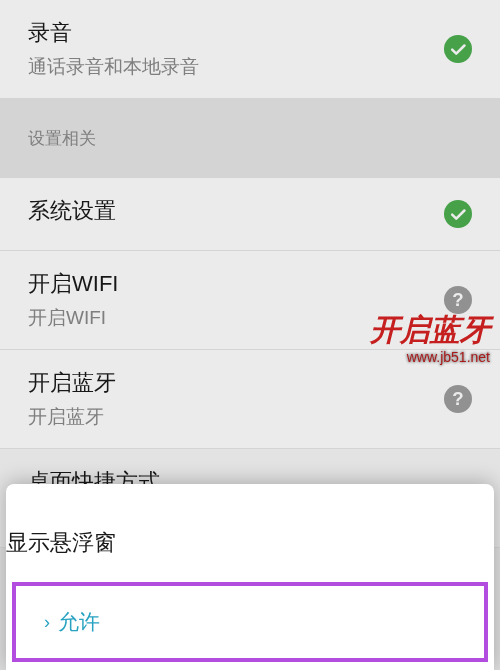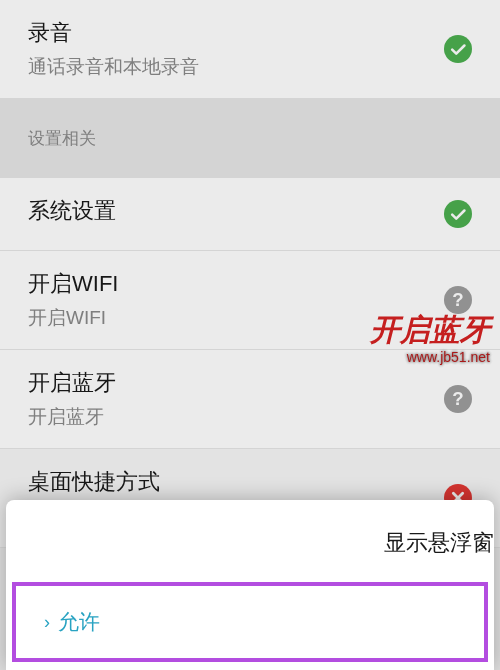--- a/index.html
+++ b/index.html
@@ -81,22 +81,22 @@
   }
   .sheet {
     position: absolute;
     left: 6px; right: 6px; bottom: 0;
     background: #fff;
     border-radius: 8px 8px 0 0;
     box-shadow: 0 -2px 20px rgba(0,0,0,0.25);
     padding-bottom: 2px;
   }
   .sheet-title {
-    text-align: right;
-    padding: 28px 0 24px 0;
+    text-align: left;
+    padding: 44px 0 24px 0;
     font-size: 22px;
     color: #1a1a1a;
   }
   .sheet-option {
     padding: 22px 28px;
     font-size: 21px;
     color: #1a1a1a;
   }
   .sheet-option.allow {
     color: #29a3c2;

